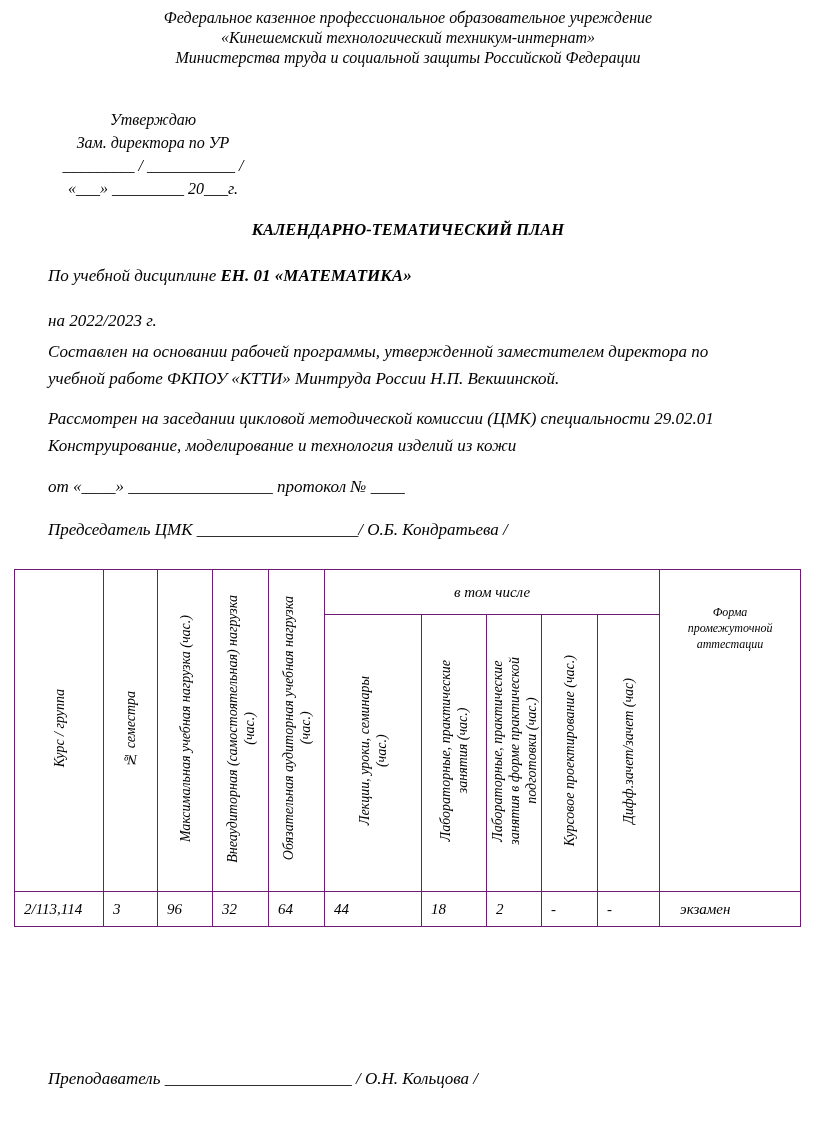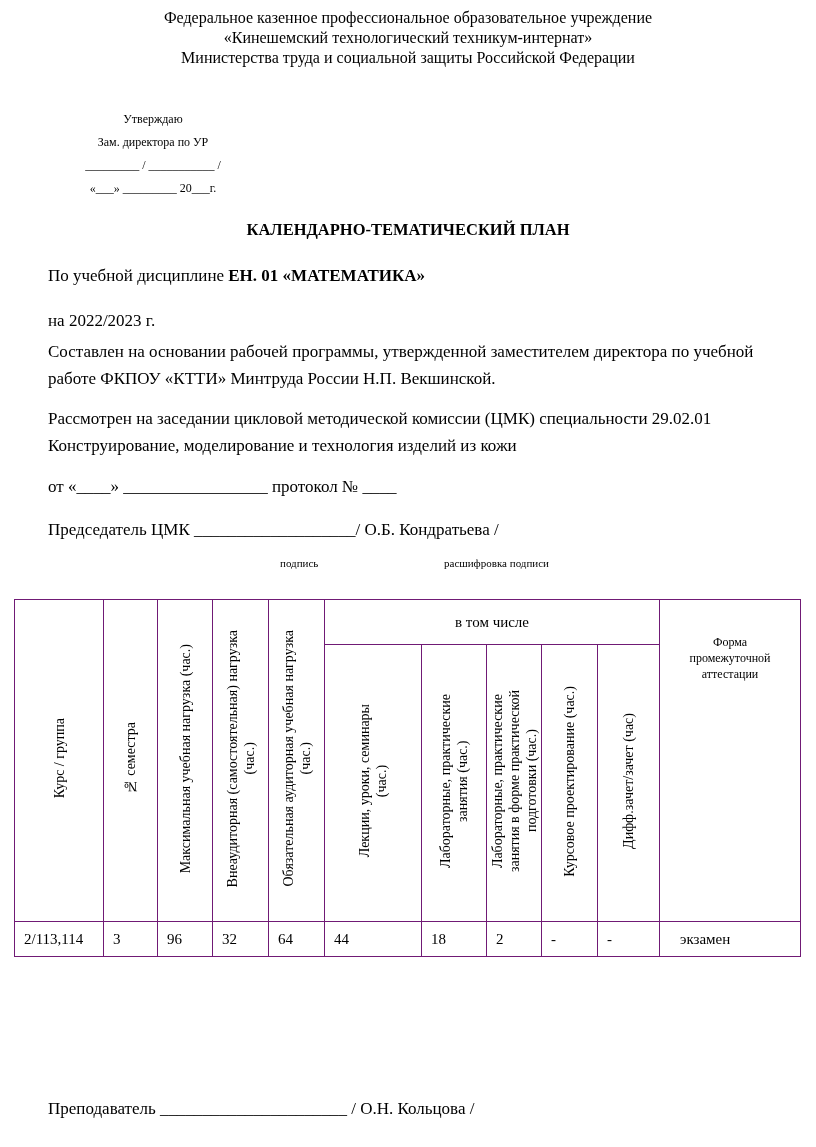--- a/index.html
+++ b/index.html
@@ -5,23 +5,24 @@
   html,body { margin:0; padding:0; background:#ffffff; }
   .page {
     width:816px; height:1147px;
     box-sizing:border-box;
     padding:8px 48px 0 48px;
     position:relative;
     background:#ffffff;
     color:#000000;
     font-family:"Liberation Serif","DejaVu Serif",serif;
     overflow:hidden;
+    font-style:italic;
   }
   .doc-header { text-align:center; font-size:16px; line-height:20px; }
-  .approval { margin-top:40px; width:210px; text-align:center; font-size:12px; line-height:23px; }
+  .approval { margin-top:40px; width:210px; text-align:center; font-size:16px; line-height:23px; }
   .doc-title { margin-top:20px; text-align:center; font-weight:bold; font-size:16.5px; }
   .para { font-size:17px; line-height:27px; }
   .p-disc { margin-top:22px; }
   .p-year { margin-top:18px; }
   .p-basis { margin-top:4px; }
   .p-reviewed { margin-top:13px; }
   .p-protocol { margin-top:14px; }
   .p-chair { margin-top:16px; }
   .sig-row { position:relative; height:16px; margin-top:14px; font-size:11px; }
   .sig-caption { position:absolute; left:232px; top:0; }
@@ -84,24 +85,20 @@
   <div class="para p-year">на 2022/2023 г.</div>
 
   <div class="para p-basis">Составлен на основании рабочей программы, утвержденной заместителем директора по учебной работе ФКПОУ «КТТИ» Минтруда России Н.П. Векшинской.</div>
 
   <div class="para p-reviewed">Рассмотрен на заседании цикловой методической комиссии (ЦМК) специальности 29.02.01 Конструирование, моделирование и технология изделий из кожи</div>
 
   <div class="para p-protocol">от  «____» _________________ протокол № ____</div>
 
   <div class="para p-chair">Председатель ЦМК ___________________/ О.Б. Кондратьева /</div>
 
-  <div class="sig-row">
-    <span class="sig-caption">подпись</span>
-    <span class="sig-decode">расшифровка подписи</span>
-  </div>
 
   <table class="workload">
     <colgroup>
       <col style="width:89px">
         <col style="width:54px">
         <col style="width:55px">
         <col style="width:56px">
         <col style="width:56px">
       <col style="width:97px">
         <col style="width:65px">

